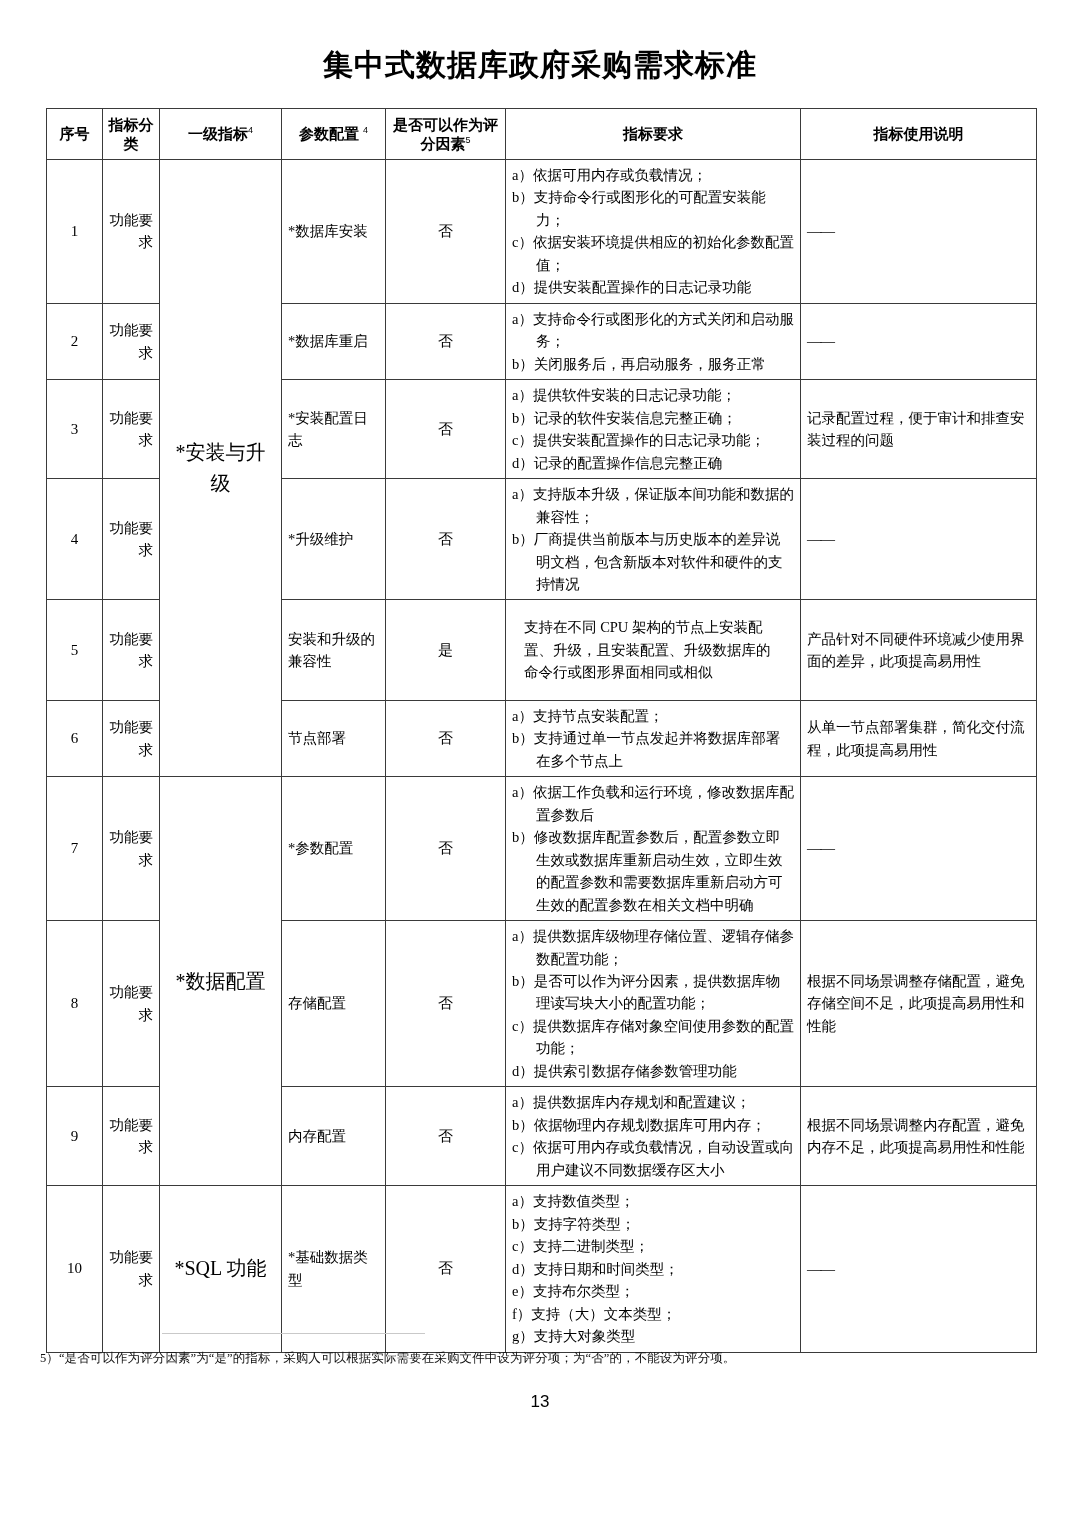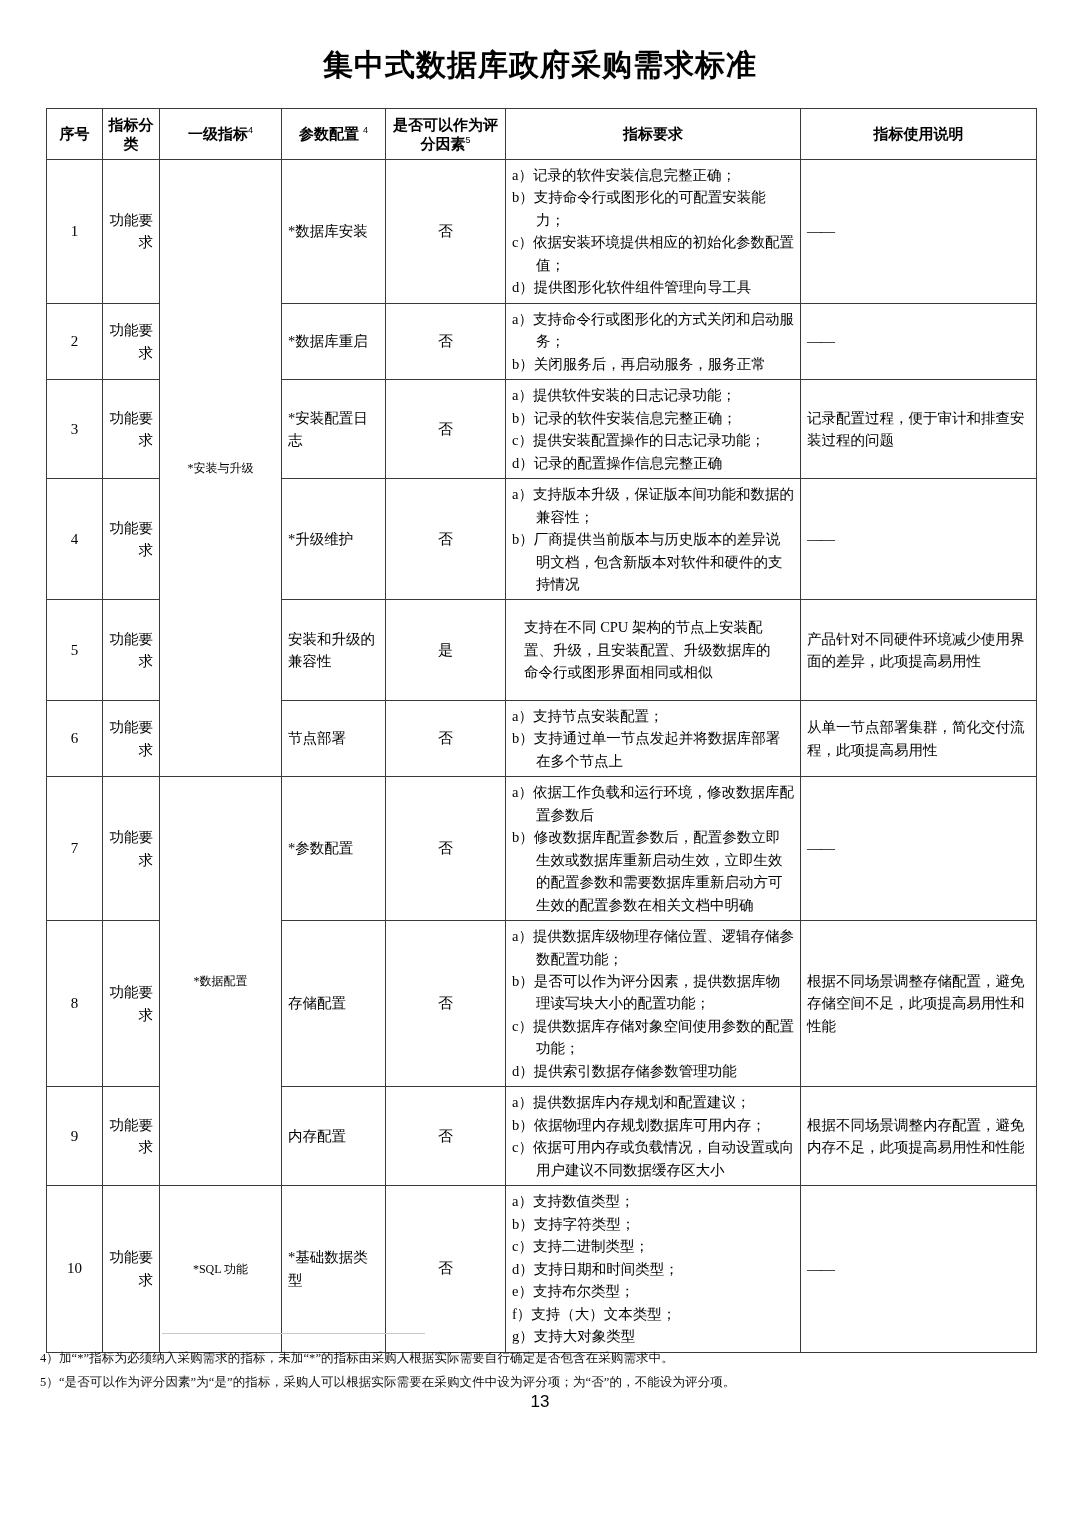--- a/index.html
+++ b/index.html
@@ -79,21 +79,21 @@
     text-align: center;
     font-size: 15px;
   }
   td.cell-cat {
     text-align: right;
     font-size: 14.5px;
     line-height: 1.5;
   }
   td.cell-l1 {
     text-align: center;
-    font-size: 12px;
+    font-size: 20px;
   }
   td.cell-l2 {
     text-align: left;
     font-size: 14.5px;
     line-height: 1.55;
     padding-left: 8px;
   }
   td.cell-score {
     text-align: center;
     font-size: 15px;
@@ -194,24 +194,24 @@
       <tbody>
 
         <tr>
           <td class="cell-no">1</td>
           <td class="cell-cat"><span>功能要求</span></td>
           <td class="cell-l1" rowspan="6">*安装与升级</td>
           <td class="cell-l2">*数据库安装</td>
           <td class="cell-score">否</td>
           <td class="cell-req">
             <ul class="req-list">
-              <li>a）记录的软件安装信息完整正确；</li>
+              <li>a）依据可用内存或负载情况；</li>
               <li>b）支持命令行或图形化的可配置安装能力；</li>
               <li>c）依据安装环境提供相应的初始化参数配置值；</li>
-              <li>d）提供图形化软件组件管理向导工具</li>
+              <li>d）提供安装配置操作的日志记录功能</li>
             </ul>
           </td>
           <td class="cell-note"><span class="dash">——</span></td>
         </tr>
 
         <tr>
           <td class="cell-no">2</td>
           <td class="cell-cat"><span>功能要求</span></td>
           <td class="cell-l2">*数据库重启</td>
           <td class="cell-score">否</td>
@@ -344,19 +344,18 @@
           </td>
           <td class="cell-note"><span class="dash">——</span></td>
         </tr>
 
       </tbody>
     </table>
   </div>
 
   <div class="footnotes">
     <div class="fn-rule"></div>
-    <p class="fn-line">4）加“*”指标为必须纳入采购需求的指标，未加“*”的指标由采购人根据实际需要自行确定是否包含在采购需求中。</p>
     <p class="fn-line">5）“是否可以作为评分因素”为“是”的指标，采购人可以根据实际需要在采购文件中设为评分项；为“否”的，不能设为评分项。</p>
   </div>
 
   <div class="page-num">13</div>
 
 </div>
 
 </body></html>

